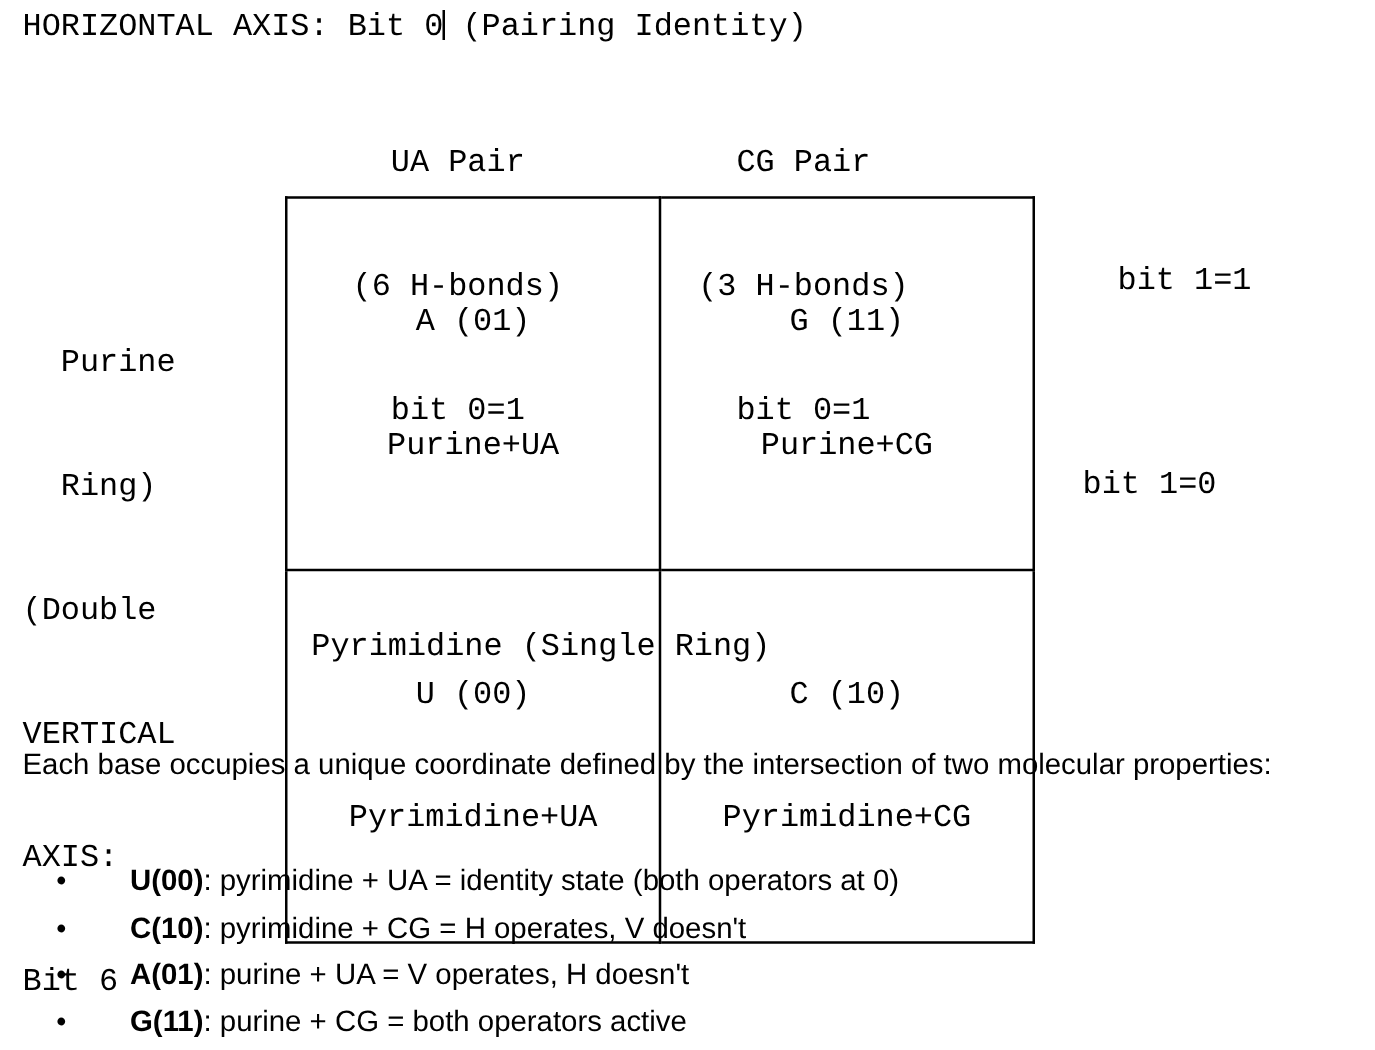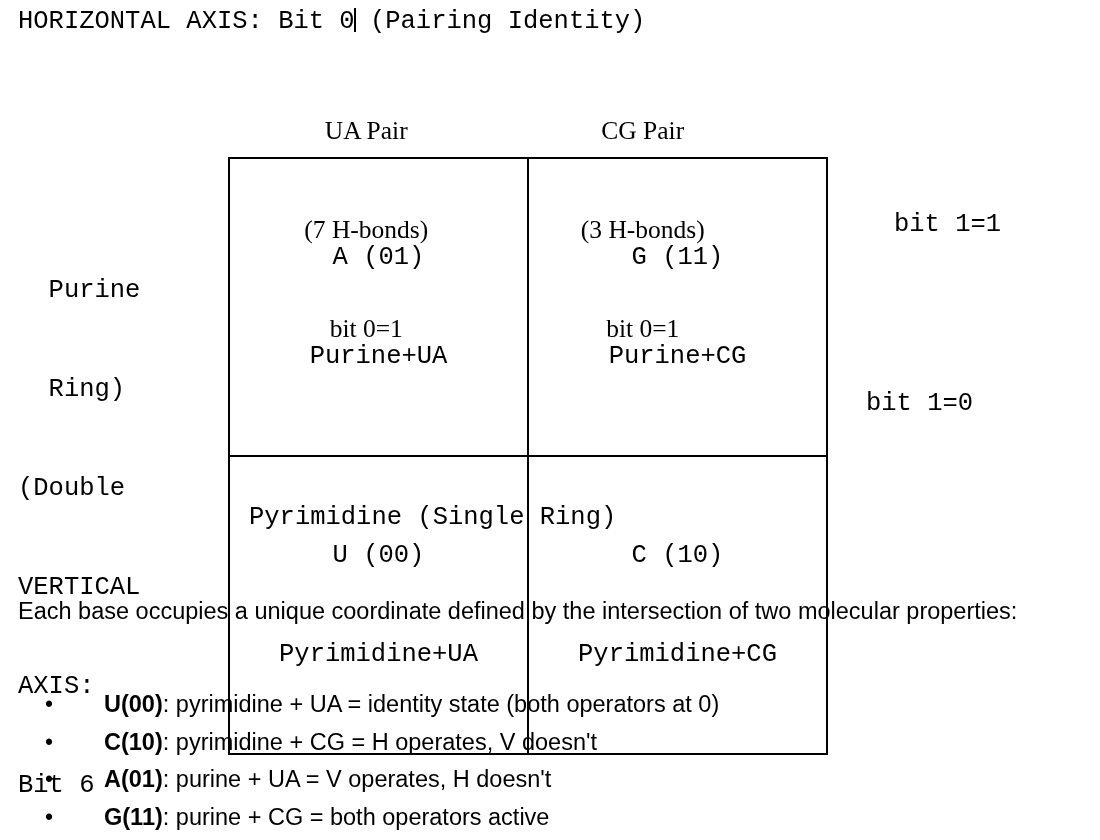--- a/index.html
+++ b/index.html
@@ -39,21 +39,20 @@
     margin: 0 -1px;
   }
 
   
   #col-headers {
     position: absolute;
     left: 228px;
     top: 48px;
     width: 553px;
     display: flex;
-    font-family: Liberation Serif, serif;
   }
   #col-headers .col {
     flex: 1 1 0;
     text-align: center;
   }
   #col-headers .col div { white-space: pre; }
 
   
   #matrix {
     position: absolute;
@@ -95,21 +94,20 @@
   
   #right-bit-1 {
     position: absolute;
     left: 894px;
     top: 208px;
   }
   #right-bit-0 {
     position: absolute;
     left: 866px;
     top: 371px;
-    margin-top: 16px;
   }
 
   
   #bottom-caption {
     position: absolute;
     left: 249px;
     top: 501px;
     text-align: right;
   }
 
@@ -151,21 +149,21 @@
   #bullets .btext b { font-weight: bold; }
 </style>
 </head>
 <body>
 
 <div id="title-line" class="mono"><span>HORIZONTAL AXIS: Bit 0</span><span class="caret"></span><span> (Pairing Identity)</span></div>
 
 <div id="col-headers" class="mono">
   <div class="col">
     <div>UA Pair</div>
-    <div>(7 H-bonds)</div>
+    <div>(6 H-bonds)</div>
     <div>bit 0=1</div>
   </div>
   <div class="col">
     <div>CG Pair</div>
     <div>(3 H-bonds)</div>
     <div>bit 0=1</div>
   </div>
 </div>
 
 <div id="left-labels" class="mono">

